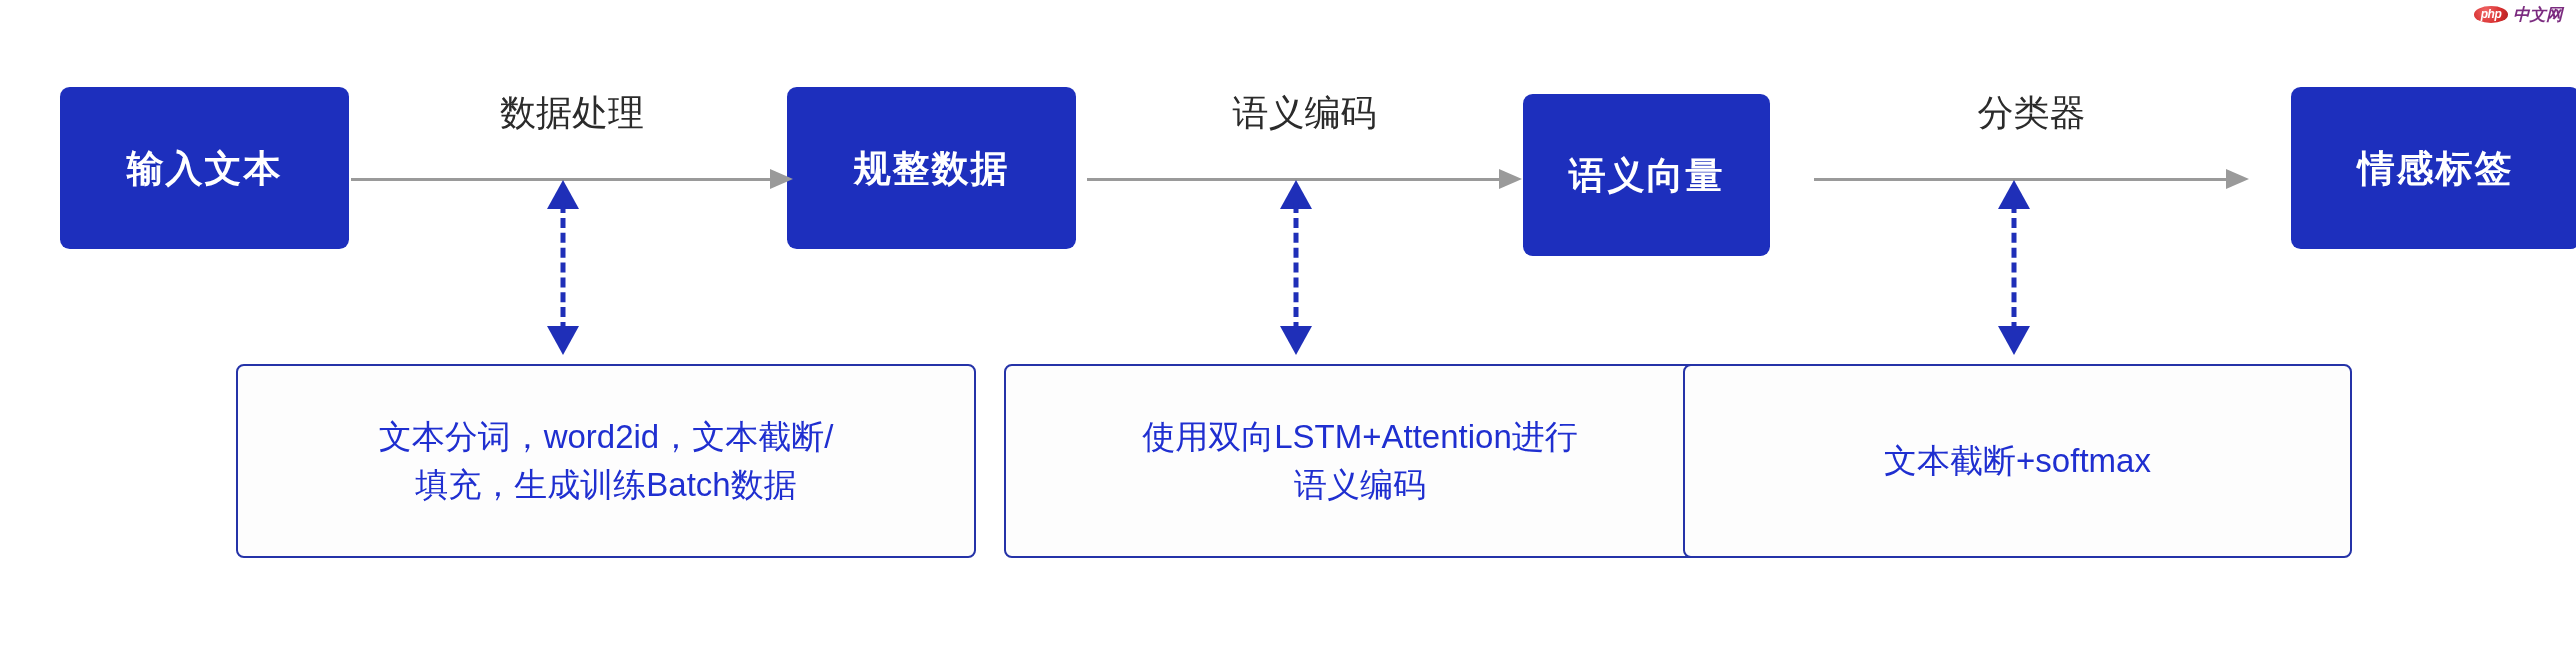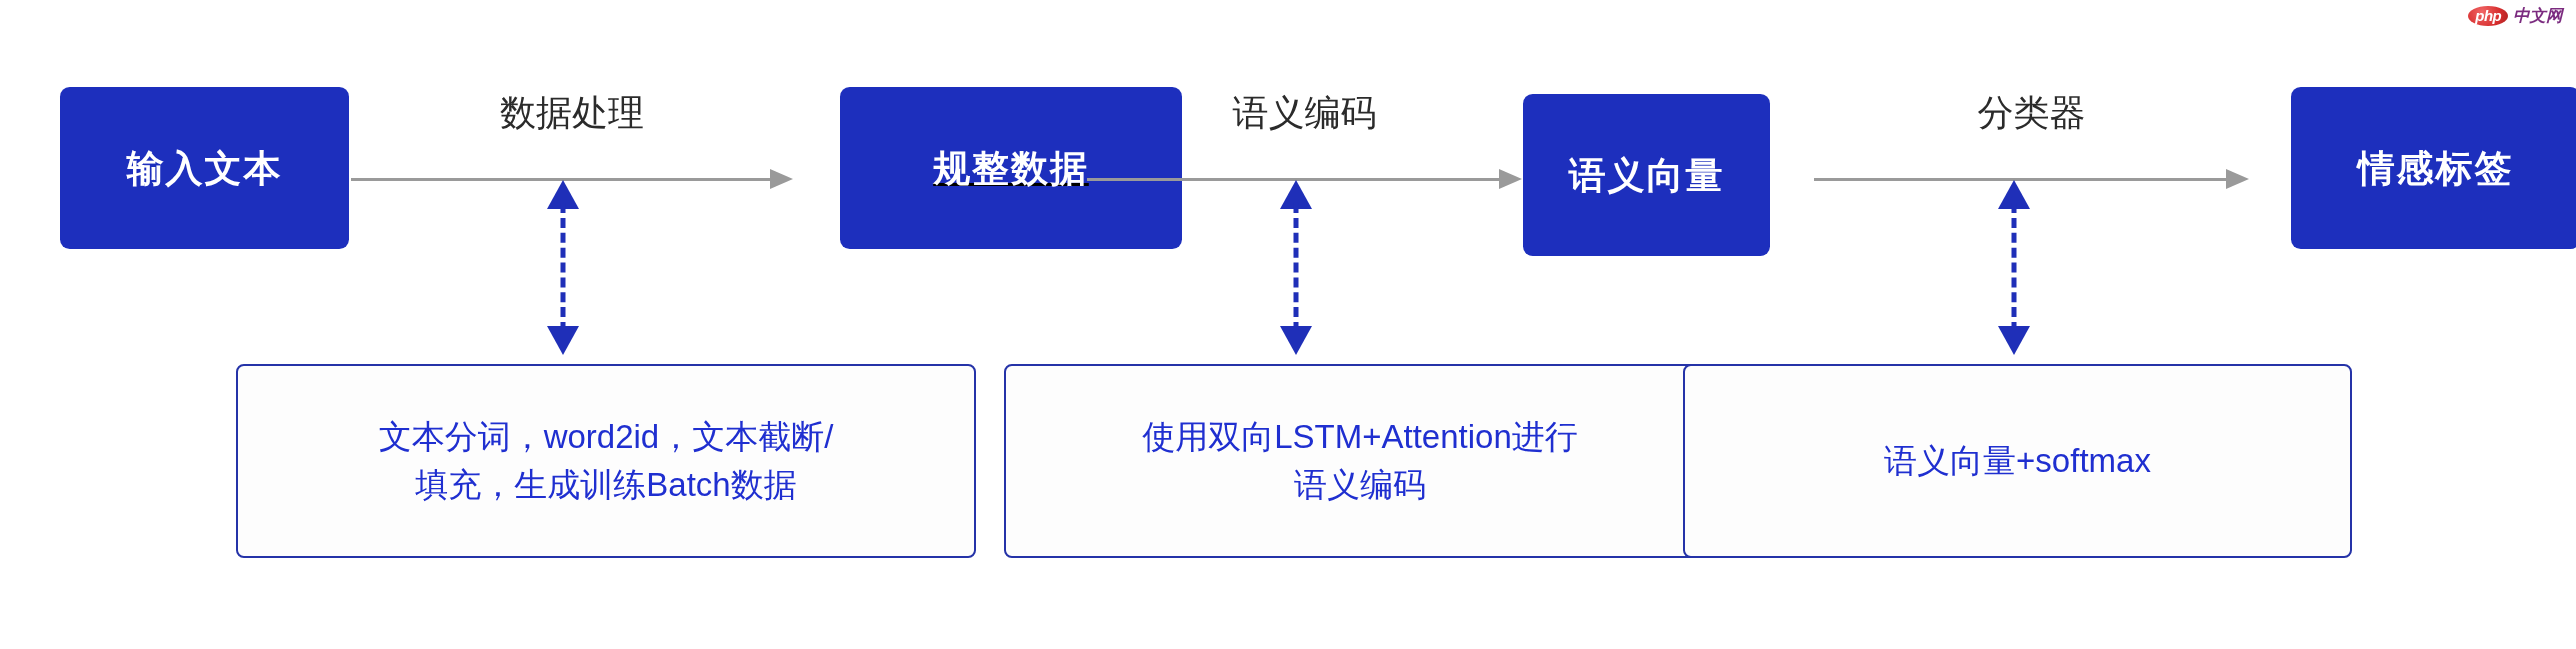--- a/index.html
+++ b/index.html
@@ -140,21 +140,21 @@
     top: 5.8px;
     right: 13.6px;
     display: flex;
     align-items: center;
     gap: 4.9px;
     opacity: 0.92;
   }
   .wm-badge {
     background: radial-gradient(circle at 35% 30%, #f05a5a 0%, #d41d1d 60%, #a50f0f 100%);
     color: #ffffff;
-    font-size: 15px;
+    font-size: 12px;
     font-weight: bold;
     font-style: italic;
     border-radius: 50%;
     padding: 1.9px 6.8px 2.9px 6.8px;
     line-height: 1;
     letter-spacing: -0.5px;
   }
   .wm-text {
     color: #701a75;
     font-size: 16.5px;
@@ -166,21 +166,21 @@
 </style>
 </head>
 <body>
 
 <div id="canvas">
 
   <div class="stage-box" style="left:60px; width:289px;">
     <span class="stage-label">输入文本</span>
   </div>
 
-  <div class="stage-box" style="left:840px; width:342px;text-decoration:underline;">
+  <div class="stage-box" style="left:787px; width:289px;">
     <span class="stage-label">规整数据</span>
   </div>
 
   <div class="stage-box" style="left:1523px; width:247px;margin-top:7px;">
     <span class="stage-label">语义向量</span>
   </div>
 
   <div class="stage-box" style="left:2251px; width:289px;margin-left:40px;">
     <span class="stage-label">情感标签</span>
   </div>
@@ -225,21 +225,21 @@
     <span class="detail-text">文本分词，word2id，文本截断/
 填充，生成训练Batch数据</span>
   </div>
 
   <div class="detail-box" style="left:980px; width:712px;margin-left:24px;">
     <span class="detail-text">使用双向LSTM+Attention进行
 语义编码</span>
   </div>
 
   <div class="detail-box" style="left:1683px; width:669px;">
-    <span class="detail-text">语义向量+softmax</span>
+    <span class="detail-text">文本截断+softmax</span>
   </div>
 
   <div class="watermark">
     <span class="wm-badge">php</span>
     <span class="wm-text">中文网</span>
   </div>
 
 </div>
 
 

